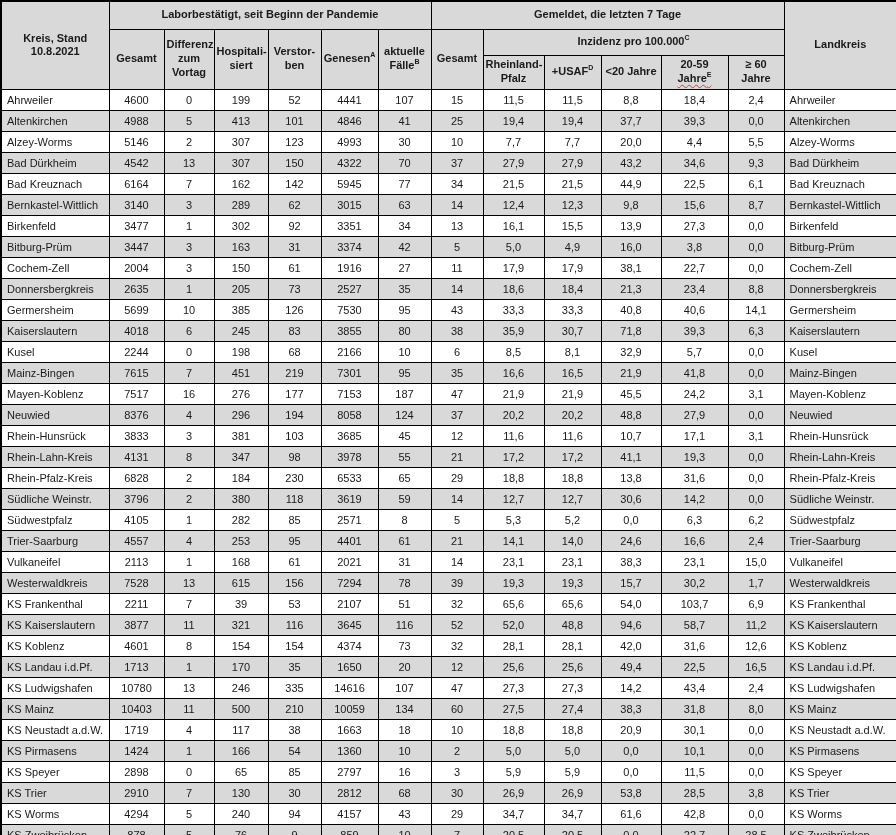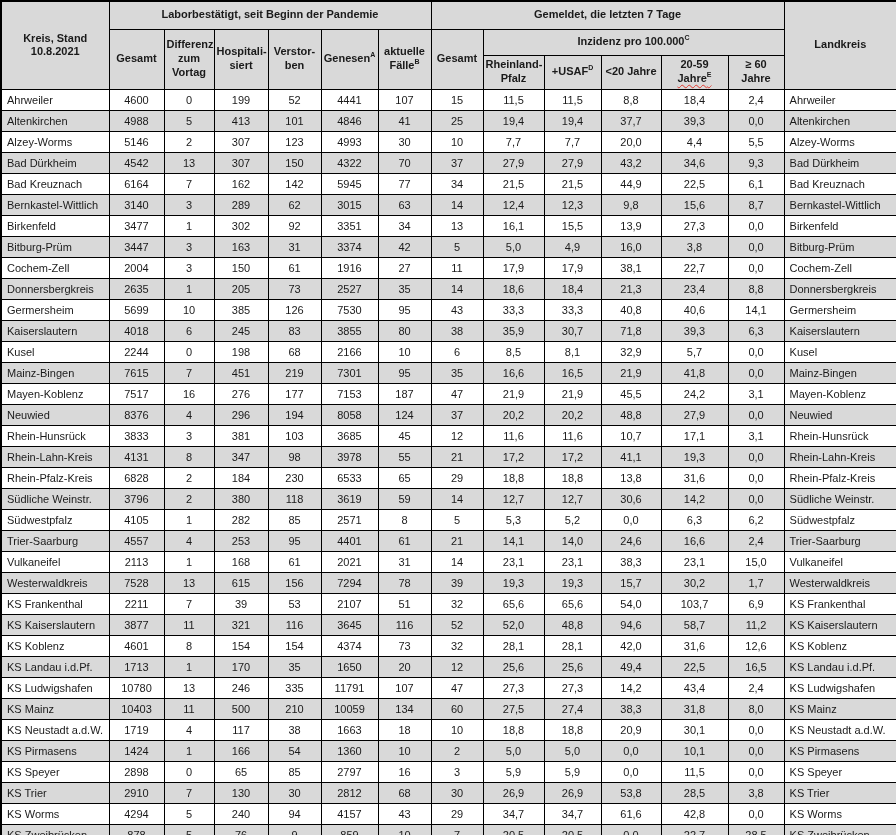--- a/index.html
+++ b/index.html
@@ -529,21 +529,21 @@
         <td>22,5</td>
         <td>16,5</td>
         <td class="txt">KS Landau i.d.Pf.</td>
       </tr>
       <tr>
         <td class="txt">KS Ludwigshafen</td>
         <td>10780</td>
         <td>13</td>
         <td>246</td>
         <td>335</td>
-        <td>11791</td>
+        <td>14616</td>
         <td>107</td>
         <td>47</td>
         <td>27,3</td>
         <td>27,3</td>
         <td>14,2</td>
         <td>43,4</td>
         <td>2,4</td>
         <td class="txt">KS Ludwigshafen</td>
       </tr>
       <tr class="stripe">

